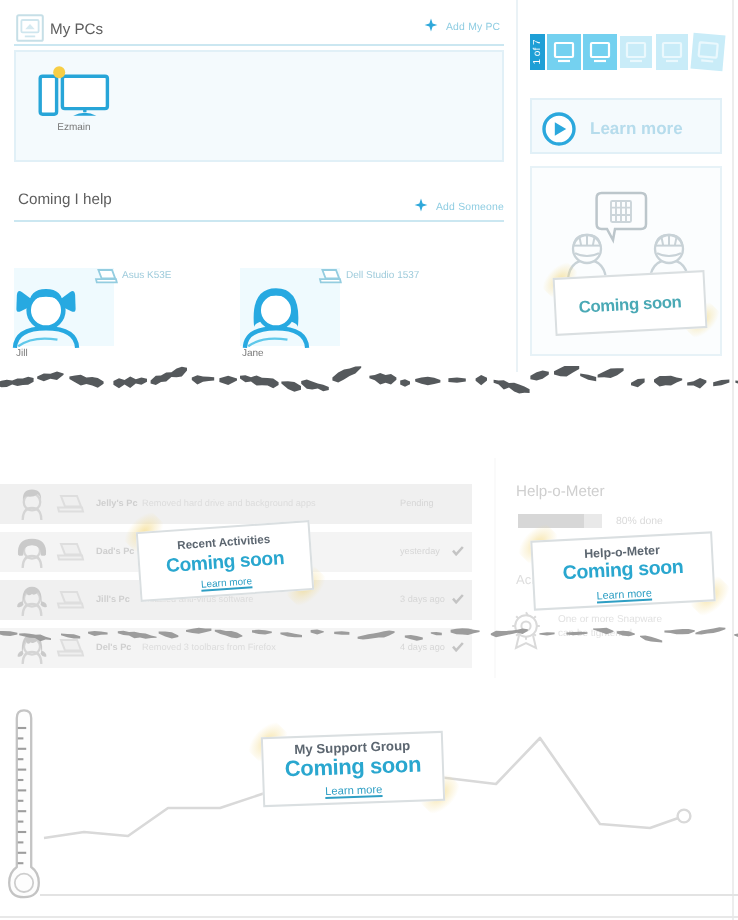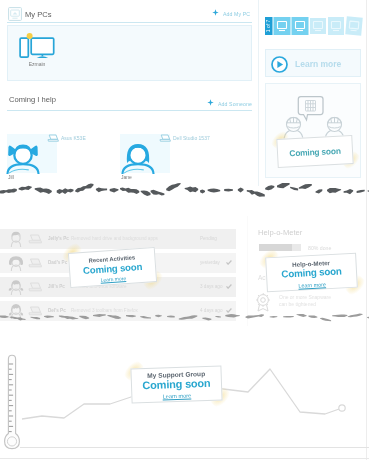--- a/index.html
+++ b/index.html
@@ -32,21 +32,21 @@
 
   
   .note{position:absolute;background:#fff;border:1px solid #dadfe1;box-sizing:border-box;}
   .nt1{position:absolute;width:100%;text-align:center;font-size:6px;color:#5c6670;font-weight:bold;white-space:nowrap;}
   .nt2{position:absolute;width:100%;text-align:center;font-size:9.8px;color:#2aa7cf;font-weight:bold;white-space:nowrap;letter-spacing:-.2px;}
   .nt3{position:absolute;width:100%;text-align:center;font-size:5px;color:#2f9fc4;white-space:nowrap;}
   .nt3 u{text-decoration:underline;}
   .tape{position:absolute;background:radial-gradient(ellipse 60% 45% at 50% 50%,rgba(240,206,96,.55) 0%,rgba(243,219,140,.30) 55%,rgba(248,236,190,0) 100%);}
 
   
-  #sec-mid{position:absolute;left:0;top:186px;width:369px;height:136px;}
+  #sec-mid{position:absolute;left:0;top:199px;width:369px;height:136px;}
   .rowstripe{position:absolute;background:#f2f2f2;}
   .rtext{position:absolute;font-size:4.6px;color:#dcdcdc;white-space:nowrap;}
   .rwho{position:absolute;font-size:4.6px;color:#cfcfcf;font-weight:bold;white-space:nowrap;}
   .rtime{position:absolute;font-size:4.6px;color:#d6d6d6;white-space:nowrap;}
 
   #sec-bot{position:absolute;left:0;top:322px;width:369px;height:138px;}
 </style>
 </head>
 <body>
 

